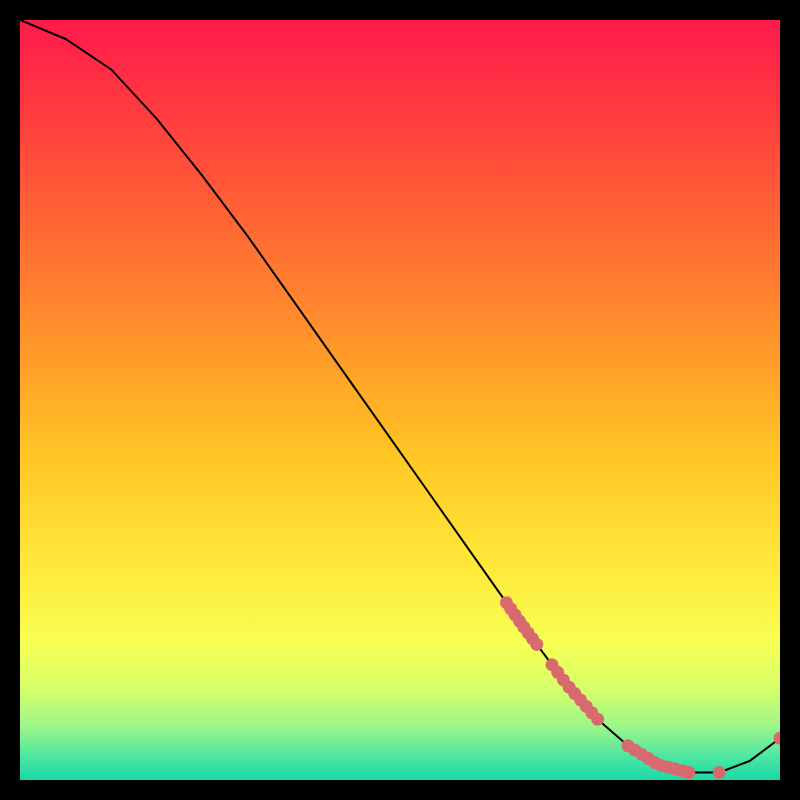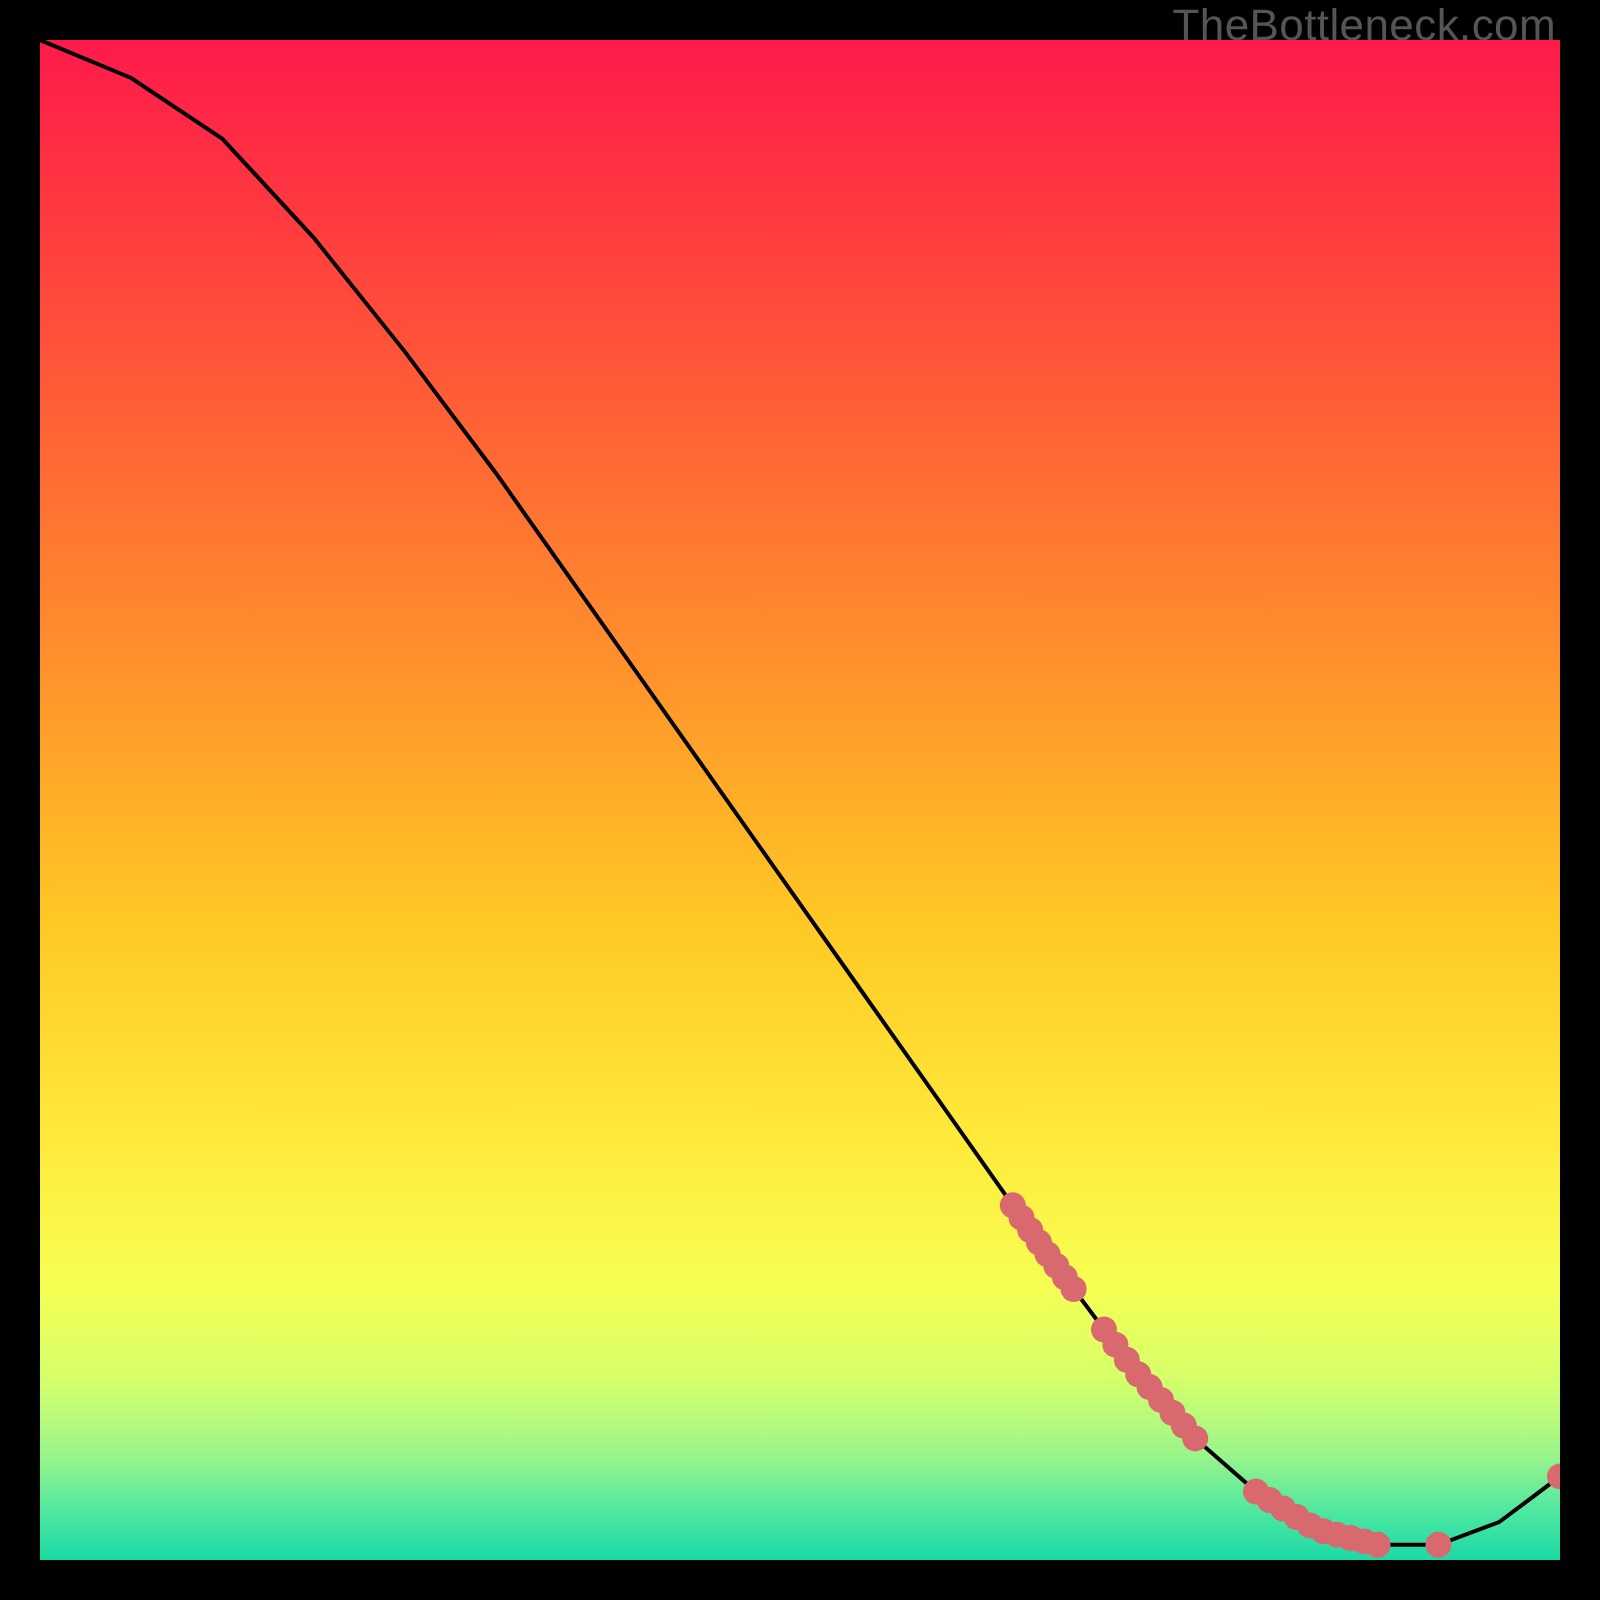--- a/index.html
+++ b/index.html
@@ -32,21 +32,20 @@
     font-size: 22px;
     font-weight: 400;
     letter-spacing: 0.2px;
   }
   svg { display: block; }
 </style>
 </head>
 <body>
 
 <div class="frame">
-  <div class="attribution">TheBottleneck.com</div>
 
   <svg class="plot" viewBox="0 0 760 760" preserveAspectRatio="none">
     <defs>
       <linearGradient id="bg-grad" x1="0" y1="0" x2="0" y2="1">
           <stop offset="0.00%" stop-color="#ff1a4b"></stop>
           <stop offset="12.00%" stop-color="#ff3b3f"></stop>
           <stop offset="28.00%" stop-color="#ff6a33"></stop>
           <stop offset="44.00%" stop-color="#ff9a2a"></stop>
           <stop offset="58.00%" stop-color="#ffc825"></stop>
           <stop offset="72.00%" stop-color="#ffe93a"></stop>

